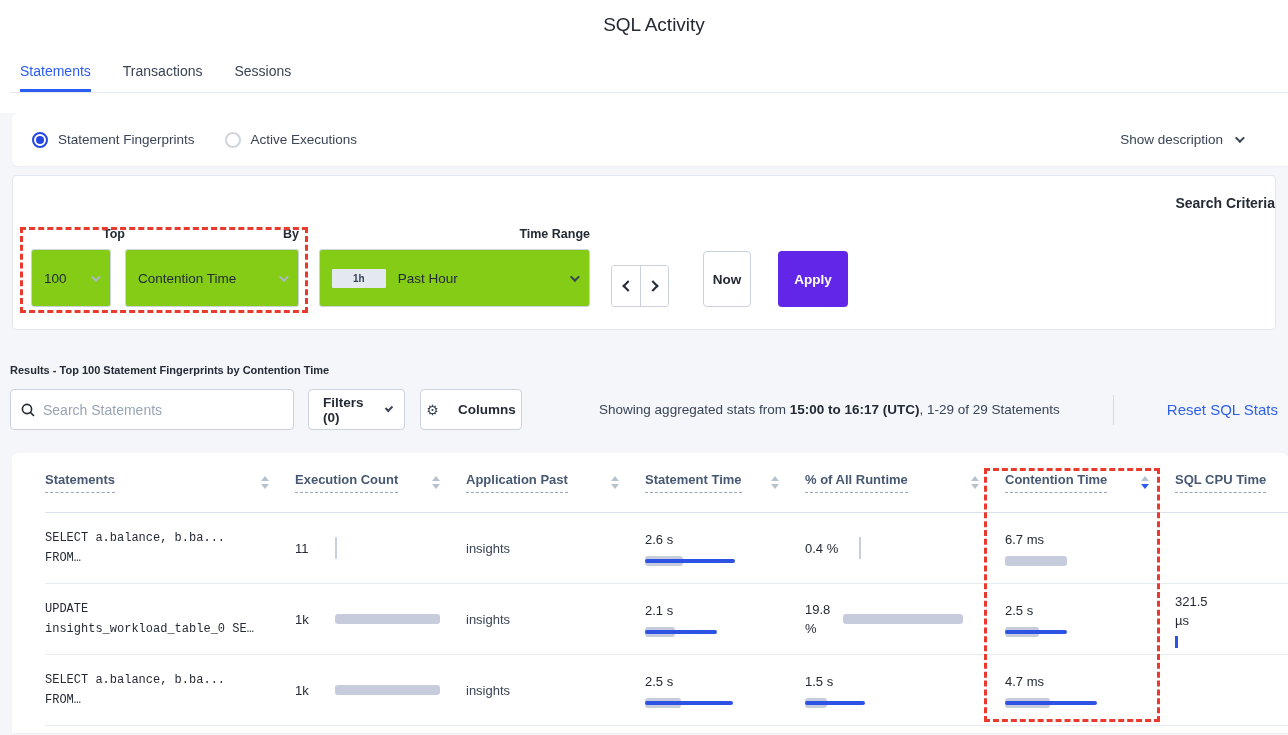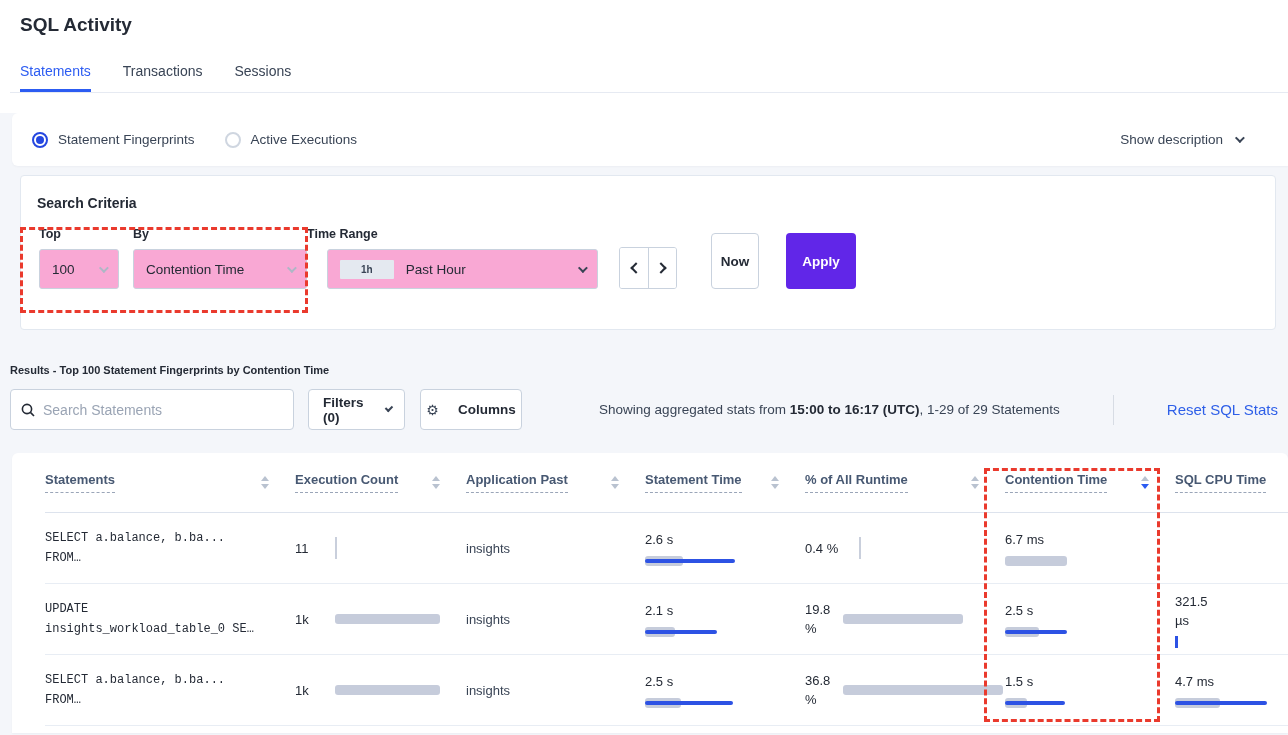--- a/index.html
+++ b/index.html
@@ -6,21 +6,21 @@
   html,body { width:1288px; height:735px; }
   body {
     font-family:"Liberation Sans", sans-serif;
     color:#242a35;
     background:#fff;
     position:relative;
     overflow:hidden;
   }
   
   .page-header { background:#fff; padding:14px 0 0 20px; }
-  .page-title { font-size:19px; font-weight:700; color:#242a35; }
+  .page-title { font-size:19px; font-weight:400; color:#242a35;text-align:center; }
   .tabs { display:flex; margin:27px 0 0 -10px; padding-left:10px; border-bottom:1px solid #e6eaf2; }
   .tab { font-size:14px; color:#394455; padding:0 0 13px 0; margin-right:32px; cursor:pointer; }
   .tab.active { color:#2c5cf2; box-shadow: inset 0 -3px 0 0 #2c5cf2; font-weight:400; }
   
   .main { background:#f4f6fa; height:646px; }
   
   .radio-band {
     margin-left:12px; width:calc(100% - 12px); height:53px; margin-top:20px;
     background:#fff; border-radius:6px 0 0 6px;
     display:flex; align-items:center; padding:0 46px 0 20px;
@@ -29,28 +29,28 @@
   .radio-item { display:flex; align-items:center; margin-right:30px; cursor:pointer; }
   .radio { width:16px; height:16px; border-radius:50%; border:2px solid #cfd6e0; background:#fff; position:relative; flex:0 0 auto; }
   .radio.on { border-color:#2547e0; }
   .radio.on::after { content:''; position:absolute; inset:2px; border-radius:50%; background:#2547e0; }
   .radio-label { font-size:13.5px; color:#394455; margin-left:10px; }
   .show-desc { margin-left:auto; display:flex; align-items:center; font-size:13.5px; color:#394455; cursor:pointer; }
   .chev { width:7px; height:7px; border-right:2px solid #394455; border-bottom:2px solid #394455; transform:rotate(45deg) translateY(-2px); display:inline-block; margin-left:12px; }
   .chev.light { border-color:#aeb7c6; }
   
   .sc-card {
-    margin:9px 12px 0 20px; height:155px; background:#fff;
-    border:1px solid #e2e8f0; border-radius:4px;
+    margin:9px 12px 0 12px; height:155px; background:#fff;
+    border:1px solid #e2e8f0; border-radius:4px;text-align:right;
   }
   .sc-heading { font-size:14px; font-weight:700; color:#242a35; margin:19px 0 0 16px; }
   .sc-fields { display:flex; margin:16px 0 0 18px; align-items:flex-end; }
   .field-label { font-size:12.5px; font-weight:700; color:#242a35; margin-bottom:8px; }
   .select {
-    height:40px; background:#f9a8d4; border:1px solid #c9d2de; border-radius:3px;
+    height:58px; background:#84cc16; border:1px solid #c9d2de; border-radius:3px;
     display:flex; align-items:center; padding:0 12px; font-size:13.5px; color:#242a35; cursor:pointer;
   }
   .select .sel-chev { margin-left:auto; }
   .f-top { width:80px; margin-right:14px; }
   .f-by { width:174px; }
   .f-time { width:271px; margin-left:20px; }
   .time-badge { background:#e4e9f0; color:#394455; font-weight:700; font-size:10px; border-radius:1px; padding:4px 21px; margin-right:12px; }
   .arrow-group { display:flex; margin-left:21px; border:1px solid #c9d2de; border-radius:3px; overflow:hidden; height:42px; }
   .arrow-btn { width:28px; height:40px; display:flex; align-items:center; justify-content:center; background:#fff; cursor:pointer; }
   .arrow-btn + .arrow-btn { border-left:1px solid #c9d2de; }
@@ -331,26 +331,20 @@
           </span>
         </div>
       <div class="app-cell">insights</div>
       <div class="cell below">
           <span class="val">2.5 s</span>
           <span class="barwrap" style="width: 88px;">
             <span class="gbar" style="width: 36px;"></span>
             <span class="bline" style="width: 88px;"></span>
           </span>
         </div>
-      <div class="cell side">
-          <span class="val" style="width: 38px;">36.8 %</span>
-          <span class="barwrap" style="width: 160px;">
-            <span class="gbar" style="width: 160px;"></span>
-          </span>
-        </div>
       <div class="cell below">
           <span class="val">1.5 s</span>
           <span class="barwrap" style="width: 60px;">
             <span class="gbar" style="width: 22px;"></span>
             <span class="bline" style="width: 60px;"></span>
           </span>
         </div>
       <div class="cell below">
           <span class="val">4.7 ms</span>
           <span class="barwrap" style="width: 92px;">

